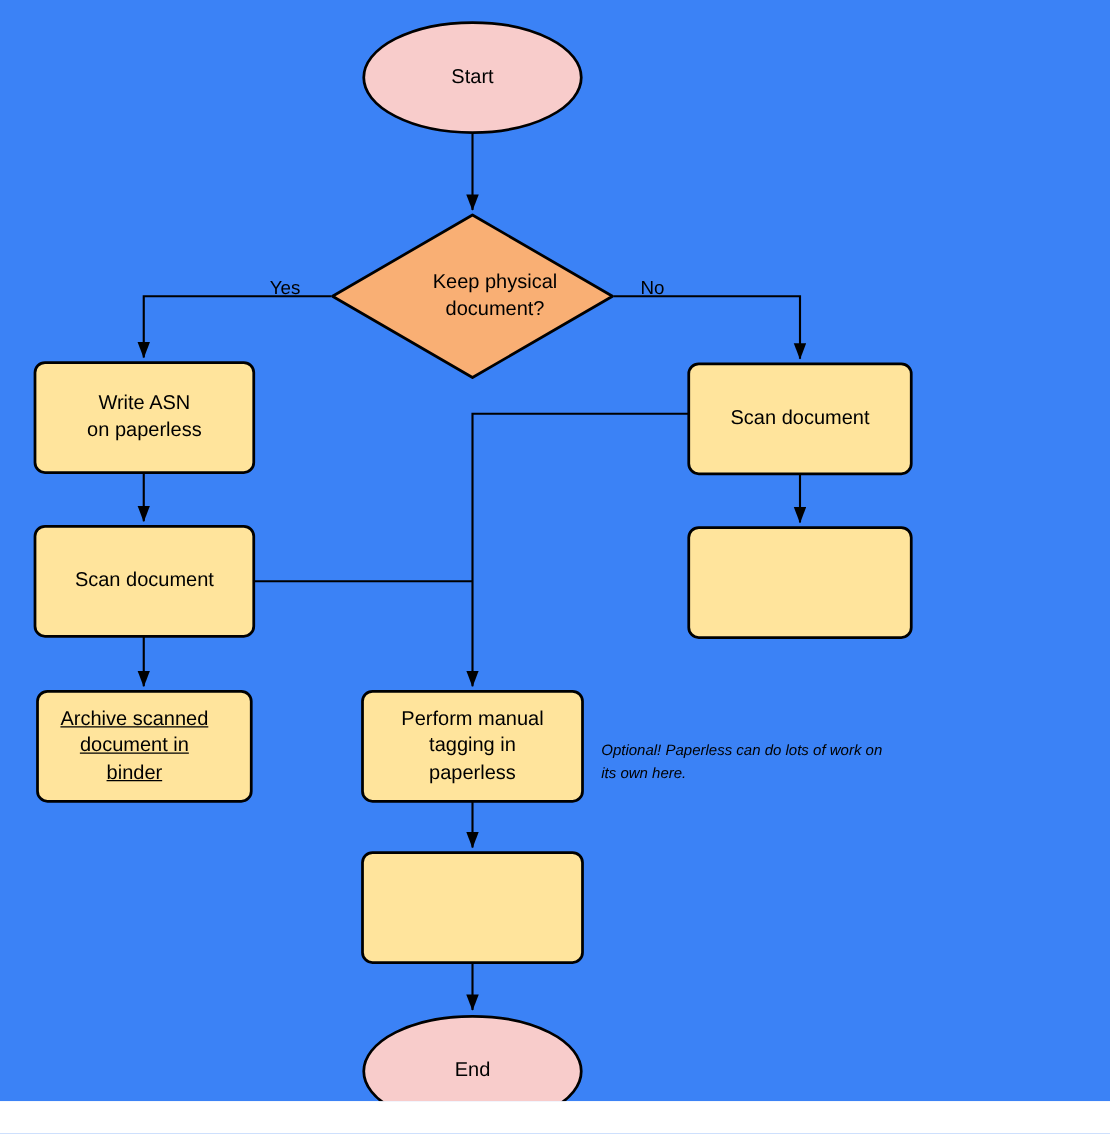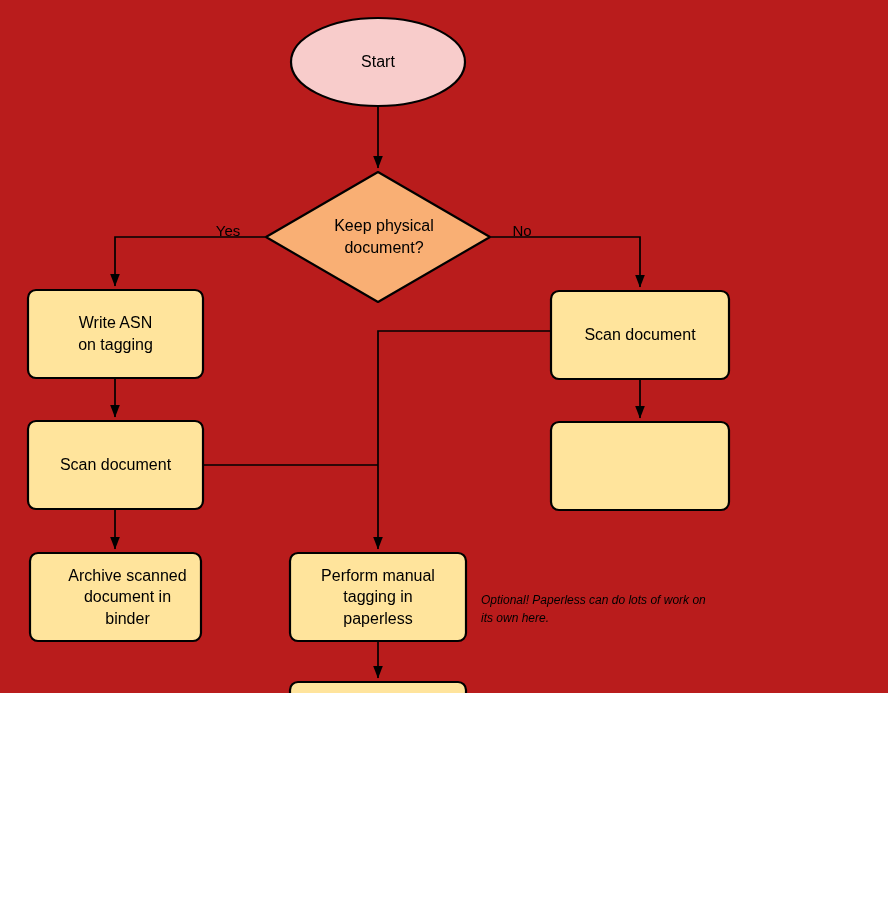--- a/index.html
+++ b/index.html
@@ -5,22 +5,22 @@
 <style>
   * { margin: 0; padding: 0; box-sizing: border-box; }
   html, body { background: #ffffff; }
   body {
     font-family: "Liberation Sans", sans-serif;
     color: #000;
   }
   .canvas {
     position: relative;
     width: 888px;
-    height: 693px;
-    background: #b91c1c;
+    height: 881px;
+    background: #3b82f6;
     overflow: hidden;
   }
   .shapes {
     position: absolute;
     left: 0;
     top: 0;
   }
   .node-label {
     position: absolute;
     display: flex;
@@ -96,40 +96,41 @@
 
     <rect x="290" y="553" width="176" height="88" rx="8" stroke="#000" stroke-width="2.2" fill="#FFE49C"></rect>
 
     <rect x="290" y="682" width="176" height="88" rx="8" stroke="#000" stroke-width="2.2" fill="#FFE49C"></rect>
 
     <ellipse cx="378" cy="857" rx="87" ry="44" stroke="#000" stroke-width="2.2" fill="#F8CCCB"></ellipse>
   </svg>
 
   <div class="node-label" style="left:290px; top:17px; width:176px; height:90px;">Start</div>
 
-  <div class="node-label" style="left:272px; top:172px; width:224px; height:130px;">Keep physical
+  <div class="node-label" style="left:284px; top:172px; width:224px; height:130px;">Keep physical
 document?</div>
 
   <div class="node-label" style="left:28px; top:290px; width:175px; height:88px;">Write ASN
-on tagging</div>
+on paperless</div>
 
   <div class="node-label" style="left:28px; top:421px; width:175px; height:88px;">Scan document</div>
 
-  <div class="node-label" style="left:42px; top:553px; width:171px; height:88px;">Archive scanned
+  <div class="node-label" style="left:22px; top:553px; width:171px; height:88px;text-decoration:underline;">Archive scanned
 document in
 binder</div>
 
   <div class="node-label" style="left:551px; top:291px; width:178px; height:88px;">Scan document</div>
 
 
   <div class="node-label" style="left:290px; top:553px; width:176px; height:88px;border-radius:32px;">Perform manual
 tagging in
 paperless</div>
 
 
+  <div class="node-label" style="left:290px; top:812px; width:176px; height:90px;">End</div>
 
   <div class="edge-label" style="left:205px; top:212px; width:46px;">Yes</div>
 
   <div class="edge-label" style="left:504px; top:212px; width:36px;">No</div>
 
   <div class="annotation" style="left:481px; top:591px; width:402px;">Optional! Paperless can do lots of work on
 its own here.</div>
 
   <div class="bottom-divider"></div>
 

